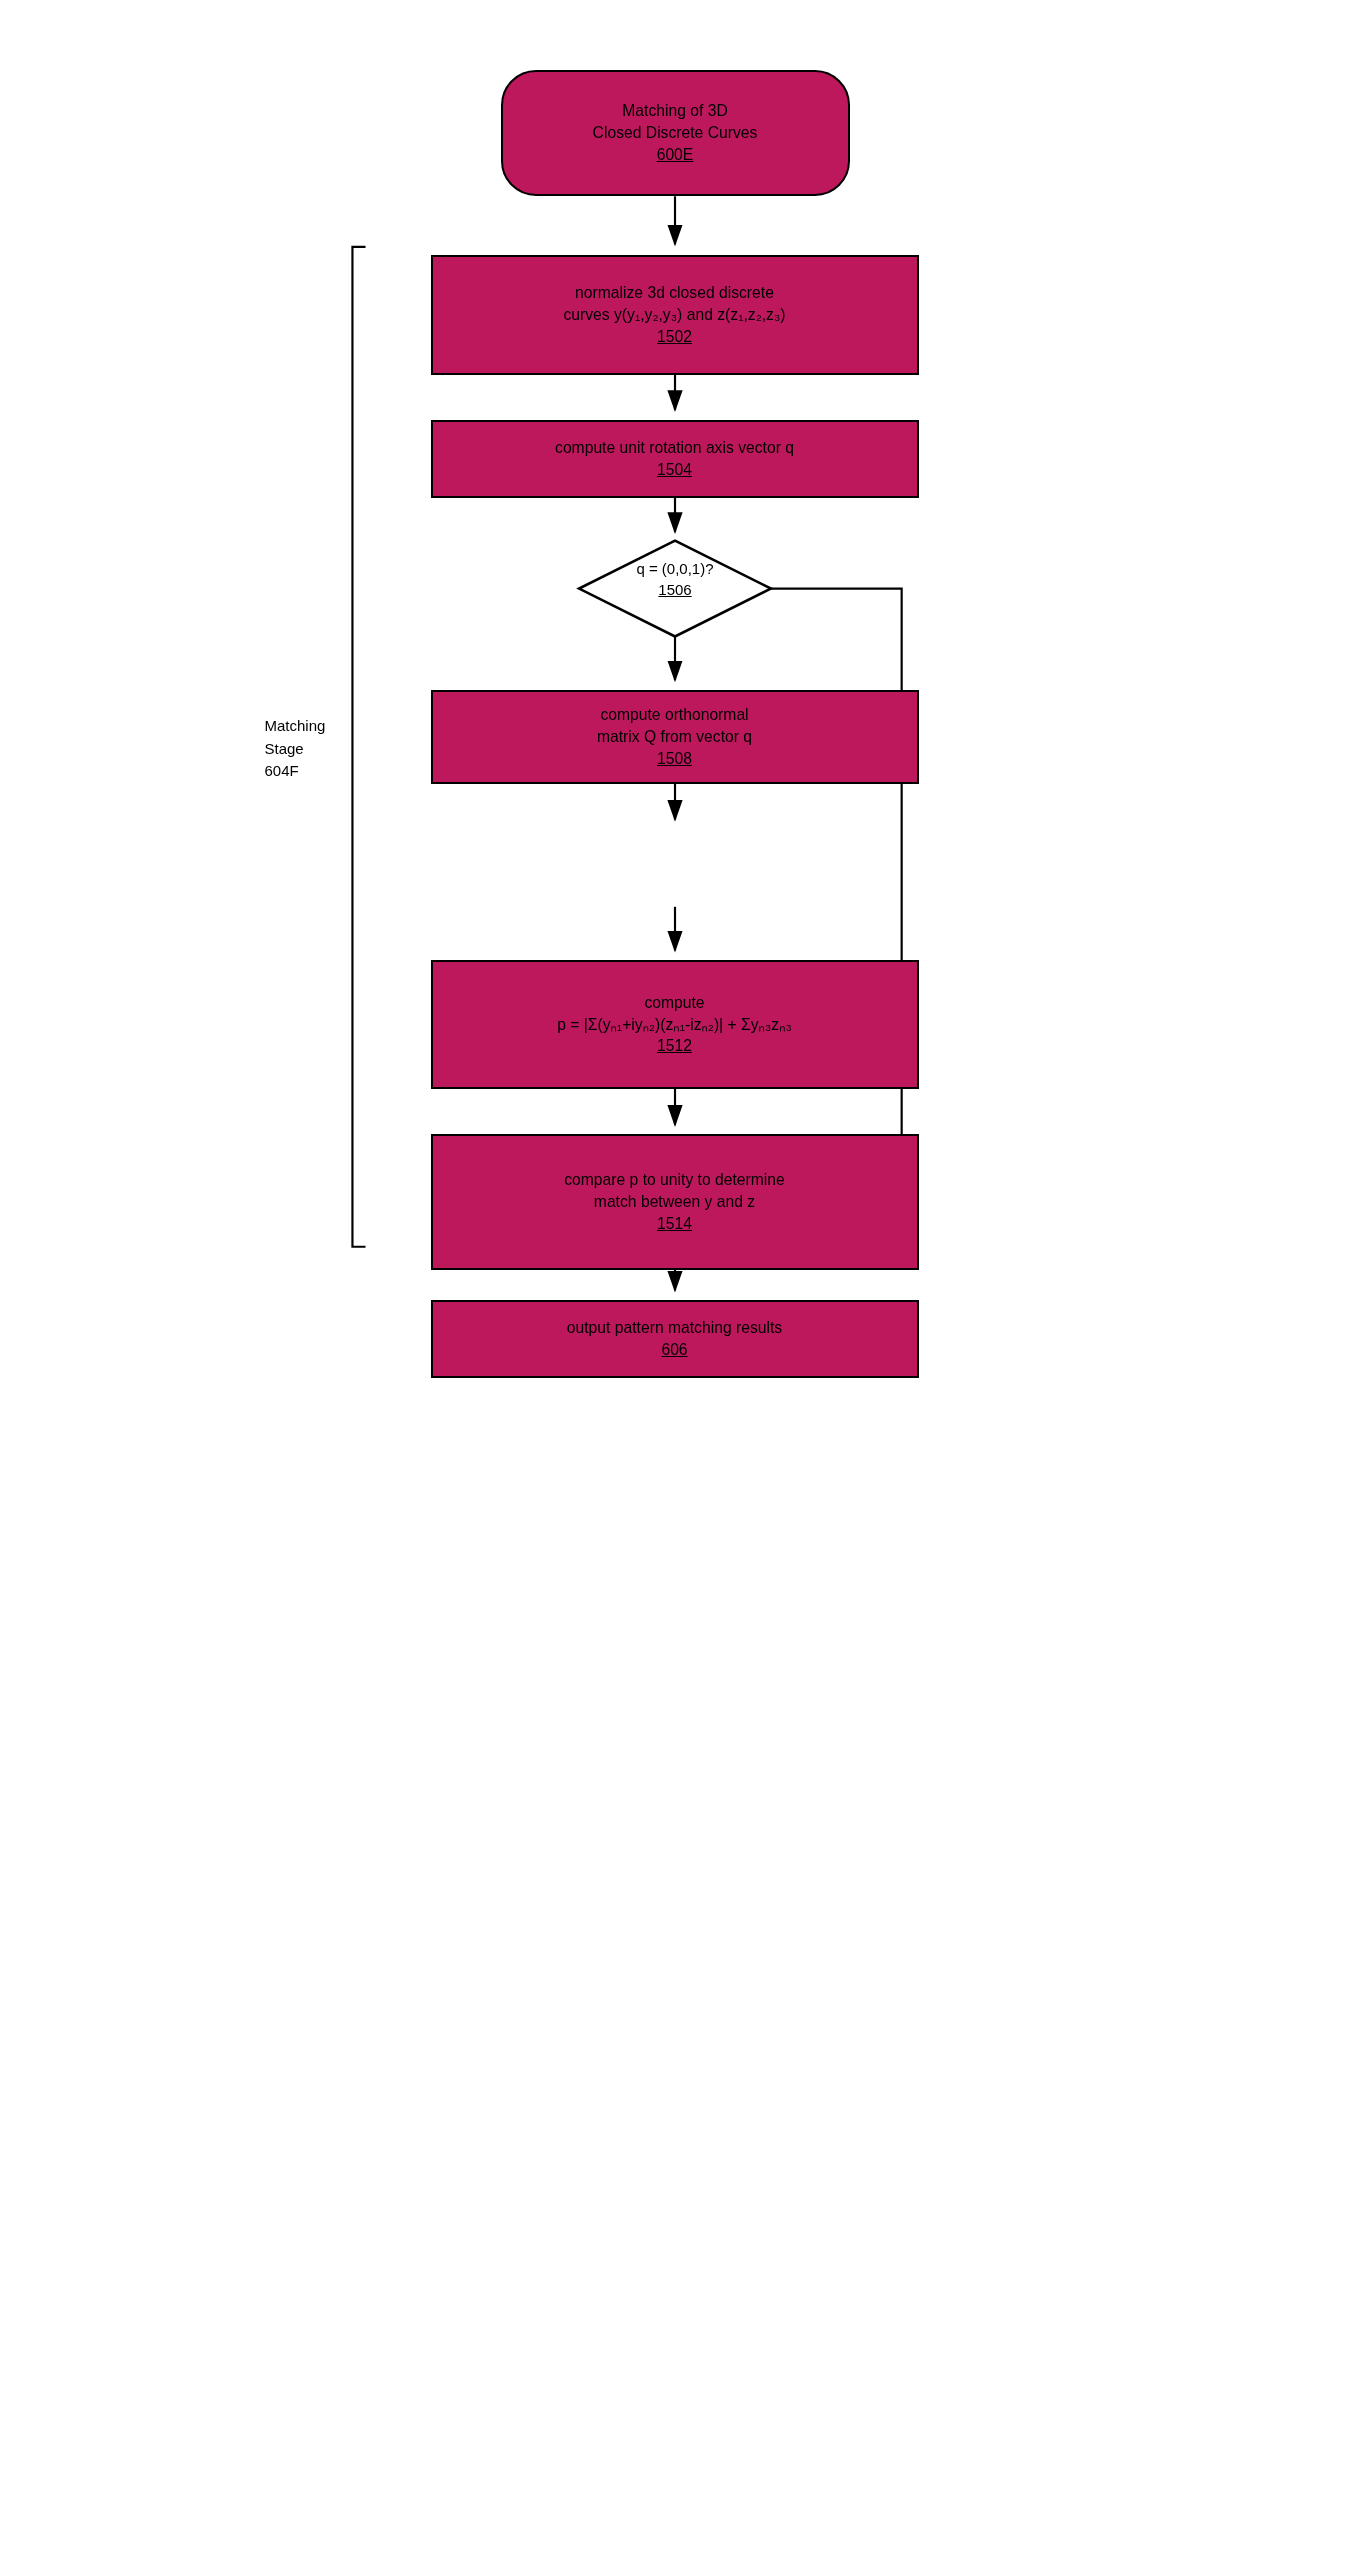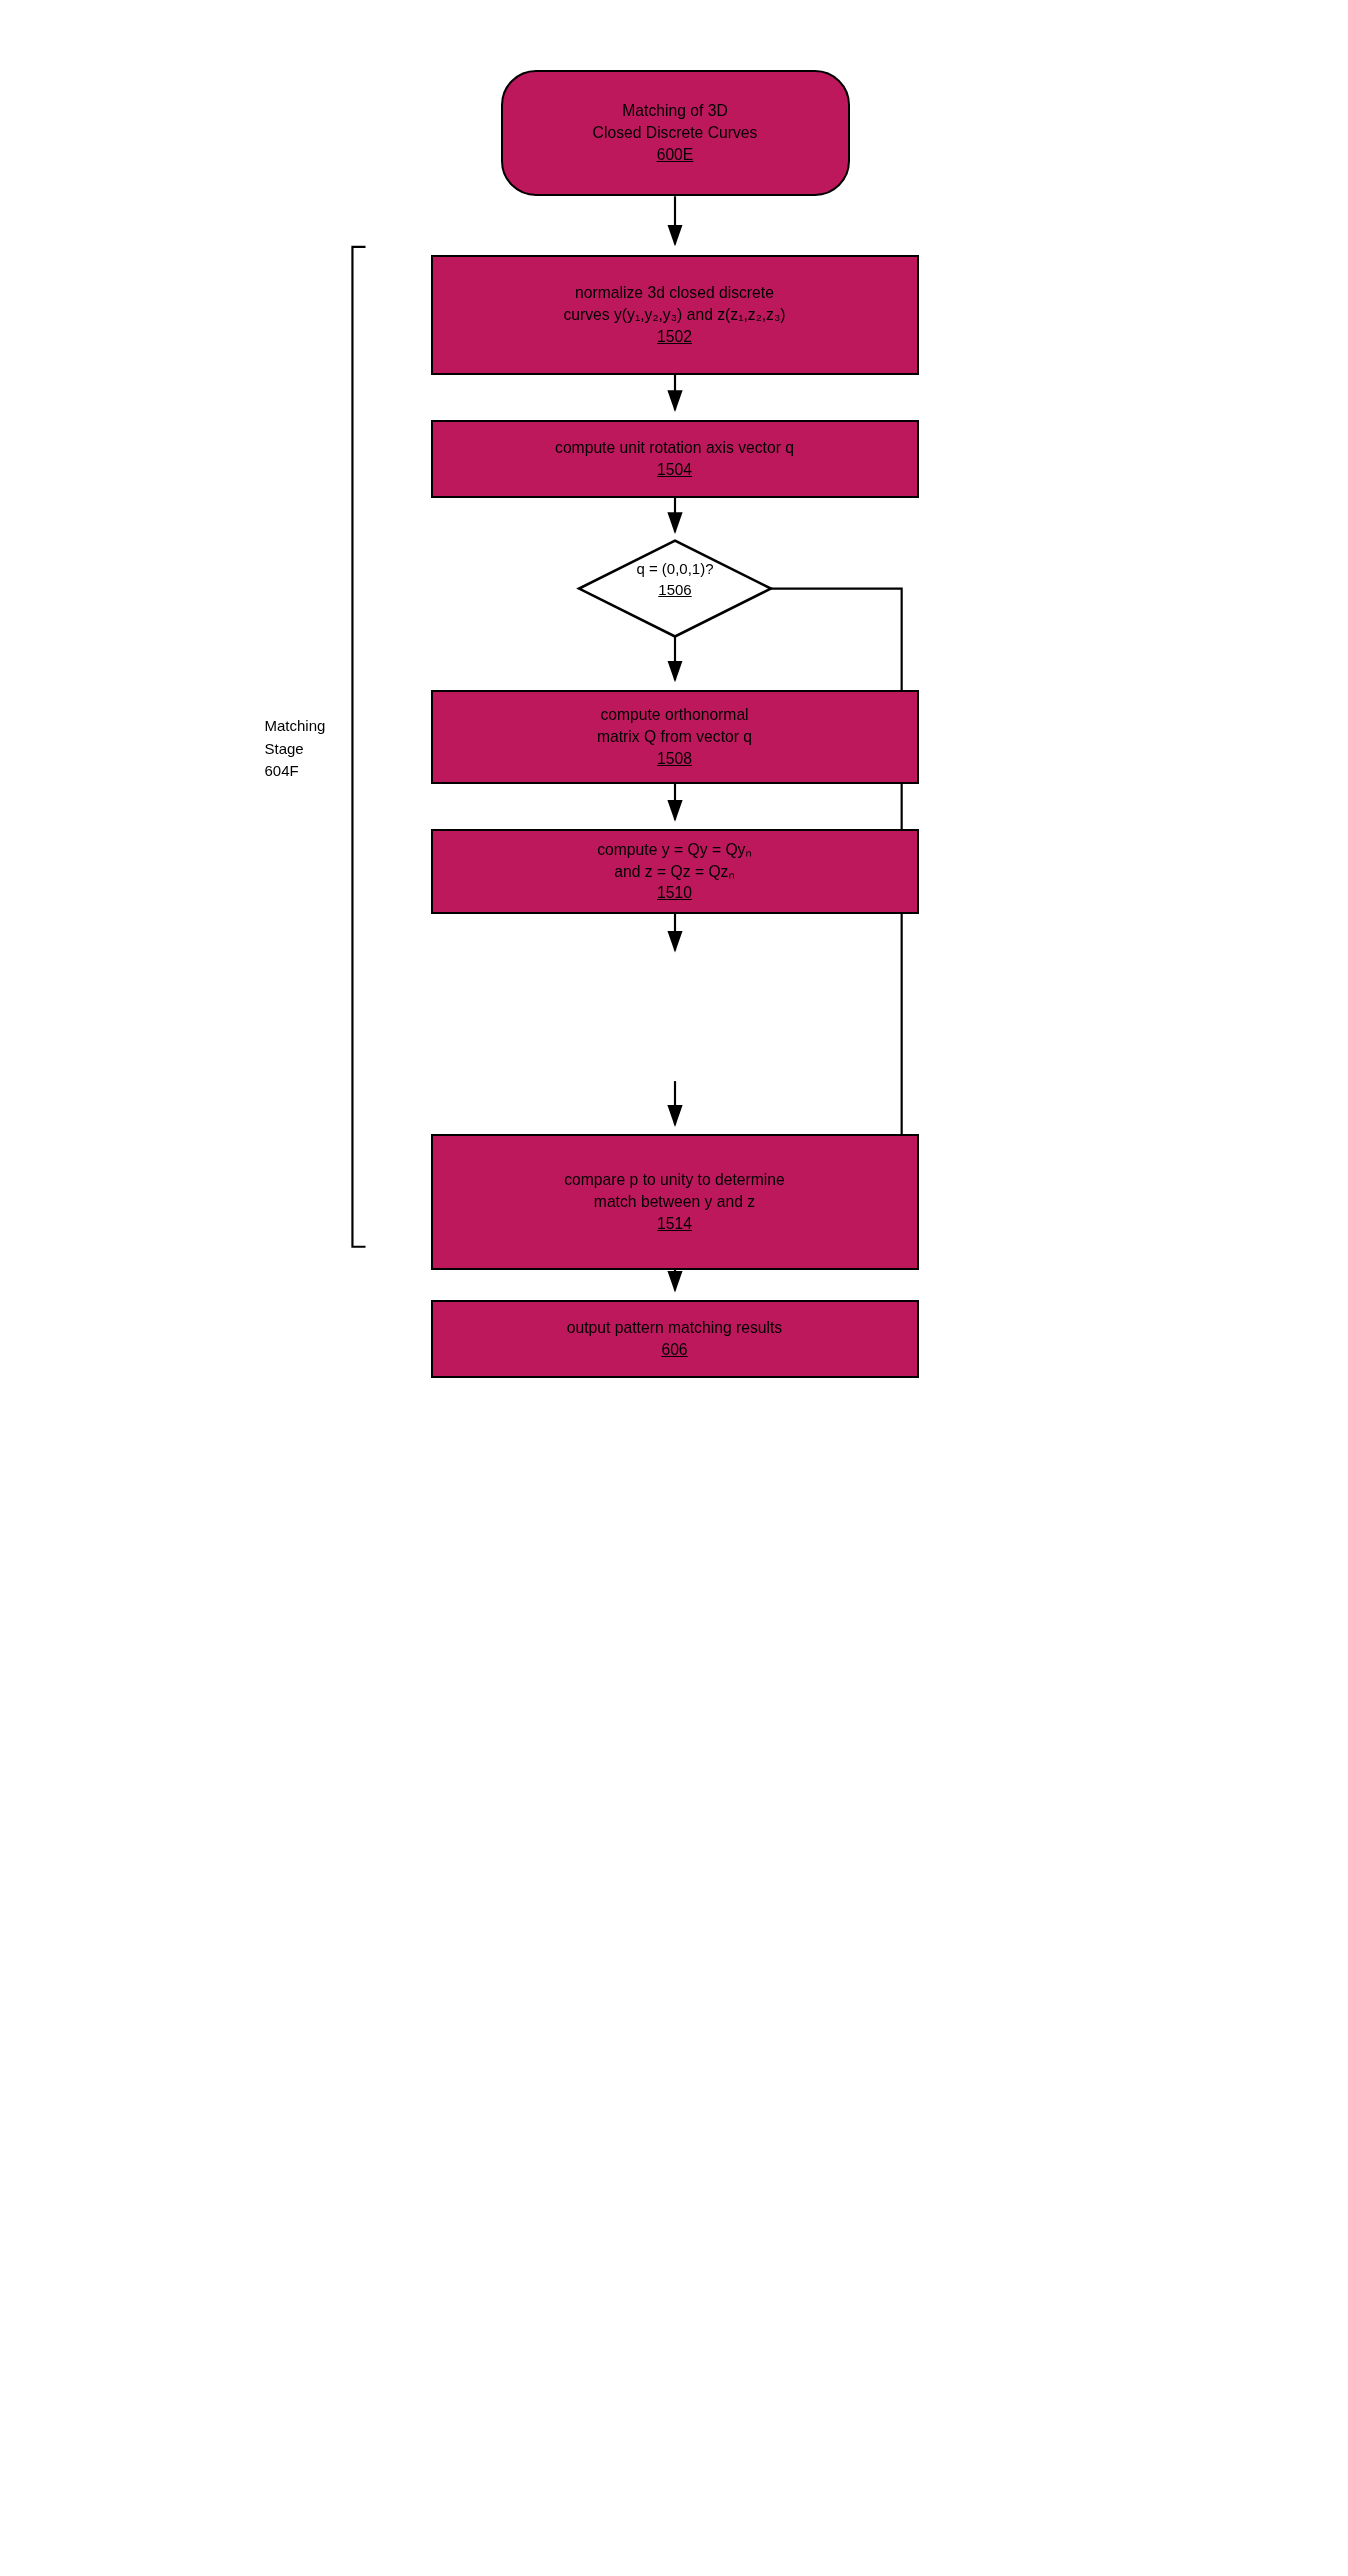--- a/index.html
+++ b/index.html
@@ -122,26 +122,26 @@
     <span>q = (0,0,1)?</span><br>
     <span class="underline">1506</span>
   </div>
 
   <div class="node node-rect" style="left: 192px; top: 647px; width: 488px; height: 94px;">
     <span>compute orthonormal</span>
     <span>matrix Q from vector q</span>
     <span class="underline">1508</span>
   </div>
 
-  <div class="node node-rect" style="left: 192px; top: 786px; width: 488px; height: 85px;">
-    <span>compute  y = Qy = Qyₙ</span>
-    <span>and z = Qz = Qzₙ</span>
-    <span class="underline">1510</span>
+
+  <div class="node node-rect" style="left: 192px; top: 917px; width: 488px; height: 129px;">
+    <span>compute</span>
+    <span>p = |Σ(yₙ₁+iyₙ₂)(zₙ₁-izₙ₂)| + Σyₙ₃zₙ₃</span>
+    <span class="underline">1512</span>
   </div>
-
 
   <div class="node node-rect" style="left: 192px; top: 1091px; width: 488px; height: 136px;">
     <span>compare p to unity to determine</span>
     <span>match between y and z</span>
     <span class="underline">1514</span>
   </div>
 
   <div class="node node-rect" style="left: 192px; top: 1257px; width: 488px; height: 78px;">
     <span>output pattern matching results</span>
     <span class="underline">606</span>

